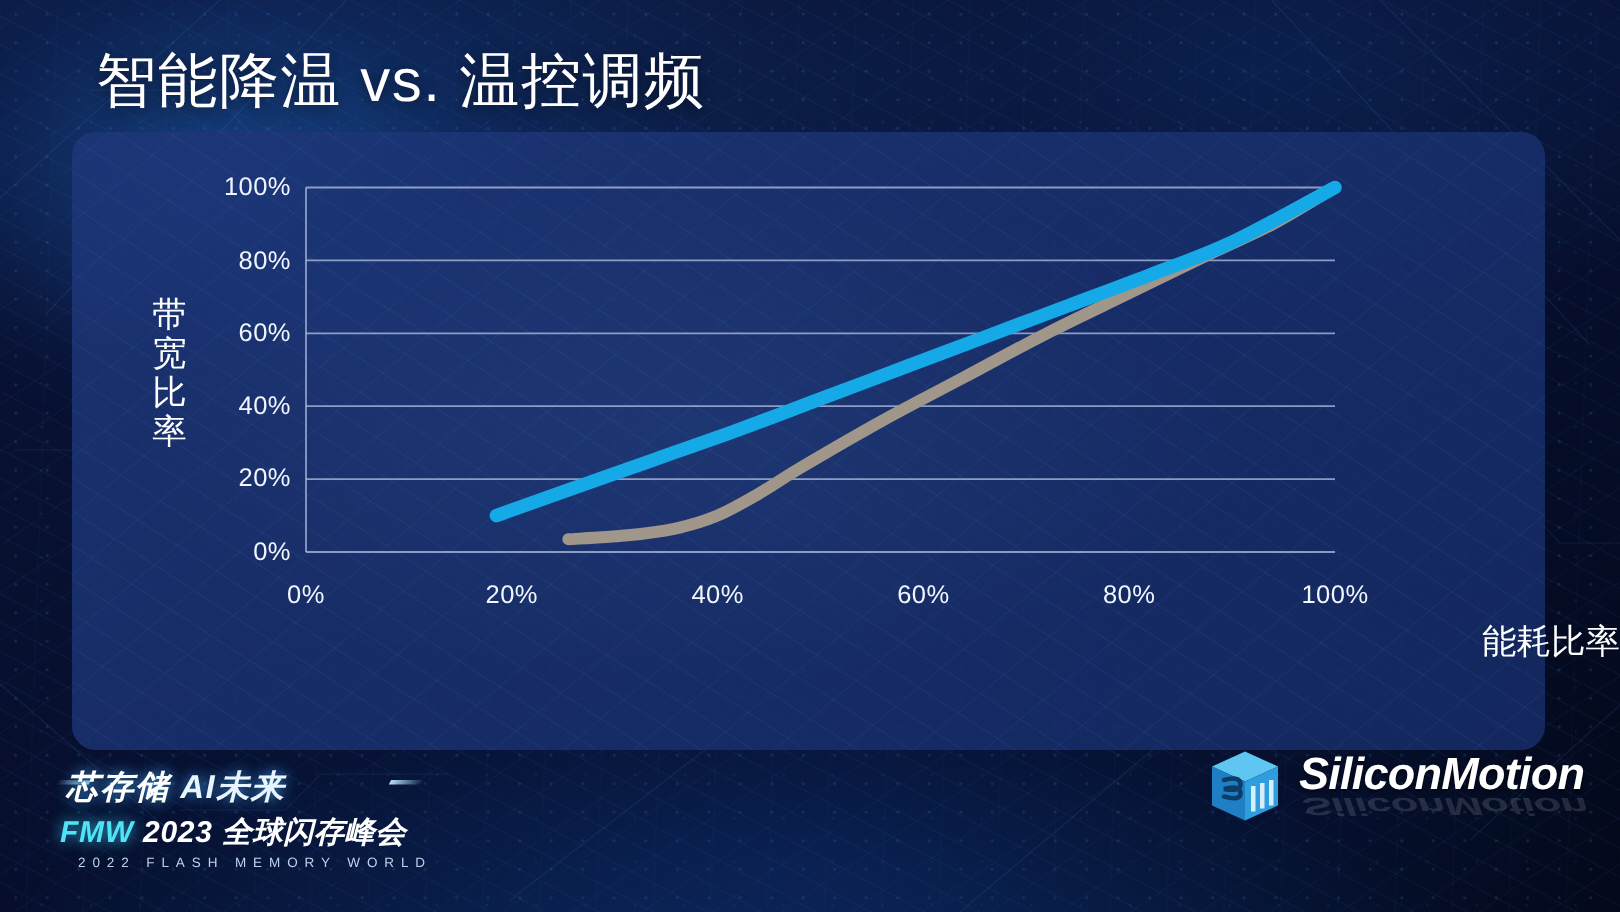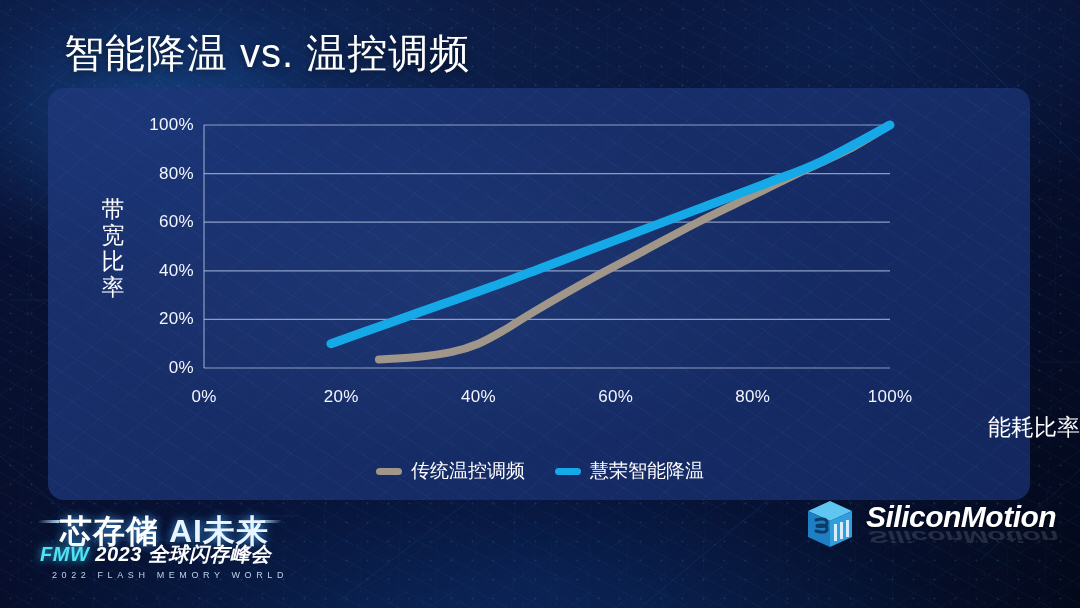--- a/index.html
+++ b/index.html
@@ -104,22 +104,22 @@
     position:absolute; left:0; top:458px; width:1080px;
     display:flex; justify-content:center; align-items:center; gap:30px;
   }
   .leg-item { display:flex; align-items:center; gap:9px; }
   .leg-swatch { width:26px; height:7px; border-radius:4px; display:block; }
   .leg-text { color:#ffffff; font-size:19px; }
 
   
   #fmw { position:absolute; left:38px; top:508px; width:268px; height:78px; }
   #fmw .l1 {
-    position:absolute; left:22px; top:2px;
-    font-size:32px; font-weight:bold; letter-spacing:1px;
+    position:absolute; left:6px; top:2px;
+    font-size:22px; font-weight:bold; font-style:italic; letter-spacing:1px;
     color:#ffffff; text-shadow:0 0 9px rgba(70,170,255,0.85), 0 1px 2px rgba(0,0,0,0.7);
     white-space:nowrap;
   }
   #fmw .l1 .ai { color:#e8f4ff; }
   #fmw .l2 {
     position:absolute; left:2px; top:33px;
     font-size:20px; font-weight:bold; font-style:italic; letter-spacing:0.5px;
     white-space:nowrap;
     color:#ffffff;
   }
@@ -215,30 +215,20 @@
       <line x1="204" y1="222.20000000000002" x2="890" y2="222.20000000000002" stroke="#B9C8E8" stroke-opacity="0.72" stroke-width="1.2"></line>
       <line x1="204" y1="173.6" x2="890" y2="173.6" stroke="#B9C8E8" stroke-opacity="0.72" stroke-width="1.2"></line>
       <line x1="204" y1="125" x2="890" y2="125" stroke="#B9C8E8" stroke-opacity="0.72" stroke-width="1.2"></line>
       <line x1="204" y1="125" x2="204" y2="368" stroke="#B9C8E8" stroke-opacity="0.72" stroke-width="1.2"></line>
       <path d="M378.93,359.50 C385.22,359.09 404.65,358.28 416.66,357.06 C428.66,355.85 440.67,354.43 450.96,352.20 C461.25,349.98 469.25,347.55 478.40,343.70 C487.55,339.85 496.69,334.38 505.84,329.12 C514.99,323.86 519.56,320.21 533.28,312.11 C547.00,304.01 569.87,290.64 588.16,280.52 C606.45,270.39 624.75,261.08 643.04,251.36 C661.33,241.64 679.63,231.52 697.92,222.20 C716.21,212.89 734.51,204.38 752.80,195.47 C771.09,186.56 791.67,176.44 807.68,168.74 C823.69,161.05 835.12,156.59 848.84,149.30 C862.56,142.01 883.14,129.05 890.00,125.00" fill="none" stroke="#A0968A" stroke-width="8" stroke-linecap="round" stroke-linejoin="round"></path>
       <path d="M330.91,343.70 C339.48,340.66 364.64,331.75 382.36,325.48 C400.08,319.20 418.95,312.51 437.24,306.03 C455.53,299.55 473.83,293.28 492.12,286.60 C510.41,279.91 528.71,272.82 547.00,265.94 C565.29,259.06 583.59,252.17 601.88,245.28 C620.17,238.40 638.47,231.51 656.76,224.63 C675.05,217.75 693.35,210.86 711.64,203.97 C729.93,197.09 748.23,190.41 766.52,183.32 C784.81,176.23 800.82,171.17 821.40,161.45 C841.98,151.73 878.57,131.07 890.00,125.00" fill="none" stroke="#15A9E8" stroke-width="9" stroke-linecap="round" stroke-linejoin="round"></path>
     </svg>
 
   <div class="xlabel">能耗比率</div>
 
-  <div id="legend">
-      <div class="leg-item">
-        <span class="leg-swatch" style="background: rgb(160, 150, 138);"></span>
-        <span class="leg-text">传统温控调频</span>
-      </div>
-      <div class="leg-item">
-        <span class="leg-swatch" style="background: rgb(21, 169, 232);"></span>
-        <span class="leg-text">慧荣智能降温</span>
-      </div>
-    </div>
 
   <div id="fmw">
     <div class="slash-l"></div>
     <div class="slash-r"></div>
     <div class="l1">
       <span>芯存储</span>
       <span class="ai">AI未来</span>
     </div>
     <div class="l2">
       <span class="fmw">FMW</span>

